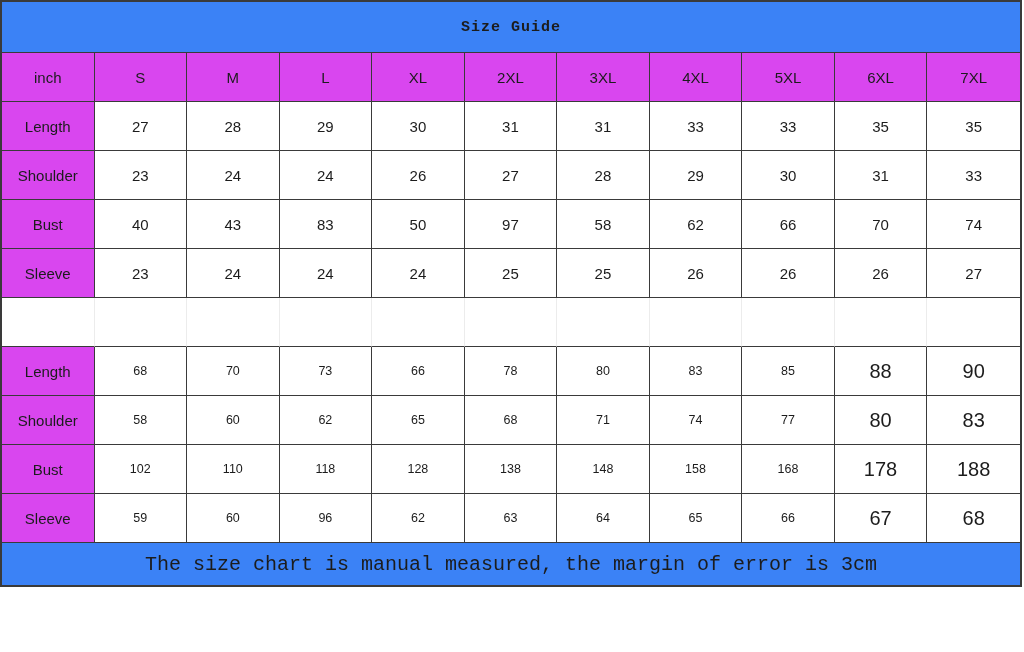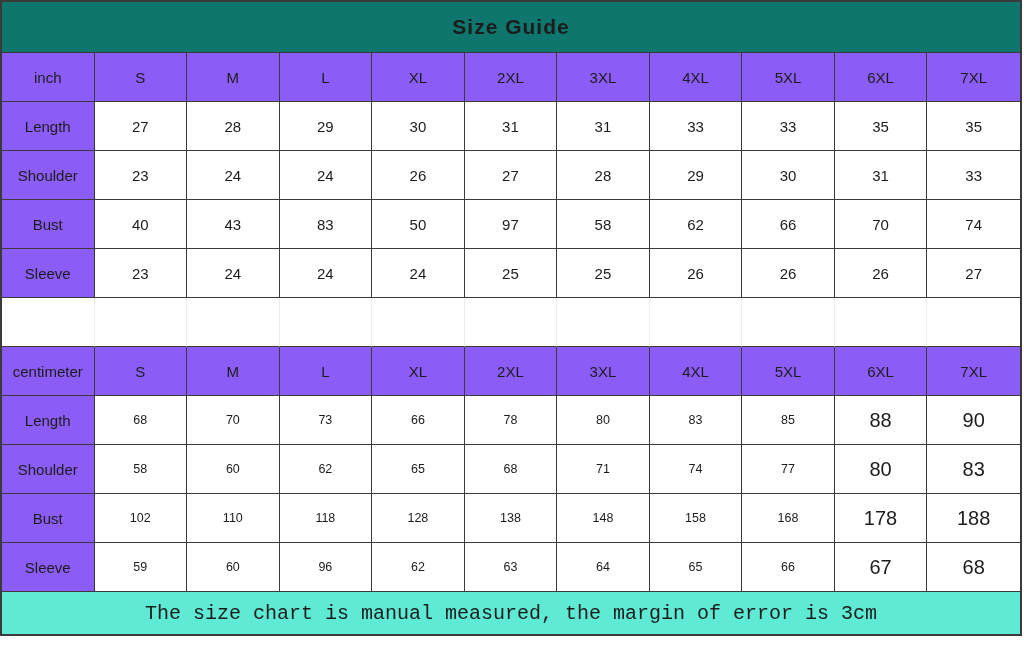--- a/index.html
+++ b/index.html
@@ -19,34 +19,34 @@
     vertical-align: middle;
     height: 48px;
     padding: 0;
     font-size: 15px;
     color: #1c1c1c;
     overflow: hidden;
     white-space: nowrap;
   }
   td:last-child { border-right: 0; }
   tr:last-child td { border-bottom: 0; }
-  .shaded { background: #8b5cf6; }
+  .shaded { background: #d946ef; }
   .title-cell {
     height: 50px;
-    font-family: Liberation Sans, sans-serif;
+    font-family: Liberation Mono, monospace;
     font-weight: bold;
-    font-size: 21px;
+    font-size: 15px;
     letter-spacing: 1px;
-    background: #0f766e;
+    background: #3b82f6;
   }
   .footer-cell {
     height: 42px;
     font-family: "Liberation Mono", "DejaVu Sans Mono", monospace;
     font-size: 20px;
-    background: #5eead4;
+    background: #3b82f6;
   }
   tr.spacer-row td {
     border-right-color: #ececec;
     background: #ffffff;
   }
   tr.spacer-row td:last-child { border-right: 0; }
   .cm-val { font-size: 12.5px; }
   .cm-val-lg { font-size: 20px; }
 </style>
 </head>
@@ -135,33 +135,20 @@
     <td></td>
     <td></td>
     <td></td>
     <td></td>
     <td></td>
     <td></td>
     <td></td>
     <td></td>
   </tr>
 
-  <tr>
-    <td class="shaded">centimeter</td>
-    <td class="shaded">S</td>
-    <td class="shaded">M</td>
-    <td class="shaded">L</td>
-    <td class="shaded">XL</td>
-    <td class="shaded">2XL</td>
-    <td class="shaded">3XL</td>
-    <td class="shaded">4XL</td>
-    <td class="shaded">5XL</td>
-    <td class="shaded">6XL</td>
-    <td class="shaded">7XL</td>
-  </tr>
 
   <tr>
     <td class="shaded">Length</td>
     <td class="cm-val">68</td>
     <td class="cm-val">70</td>
     <td class="cm-val">73</td>
     <td class="cm-val">66</td>
     <td class="cm-val">78</td>
     <td class="cm-val">80</td>
     <td class="cm-val">83</td>

